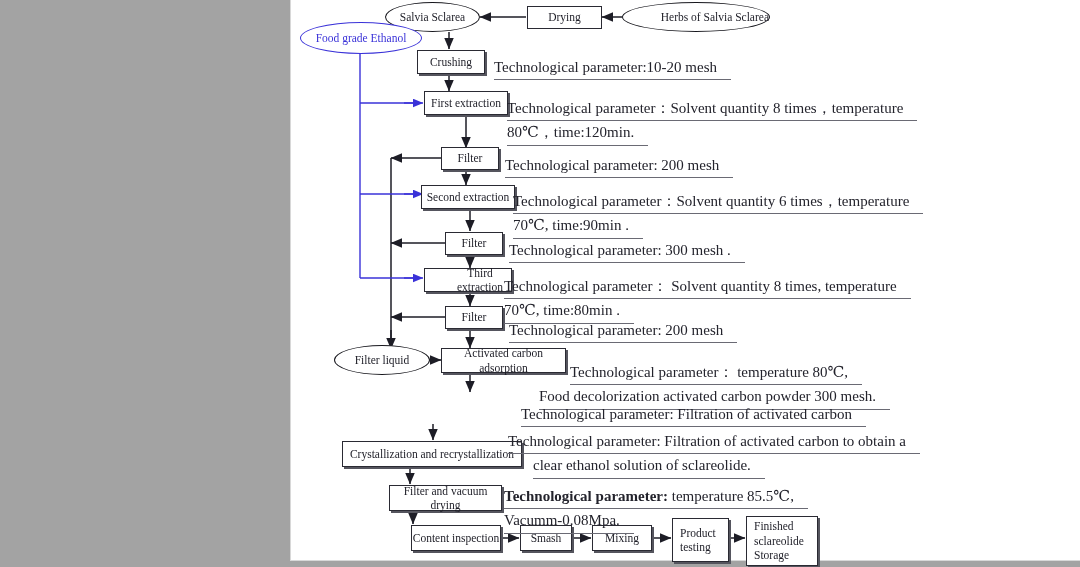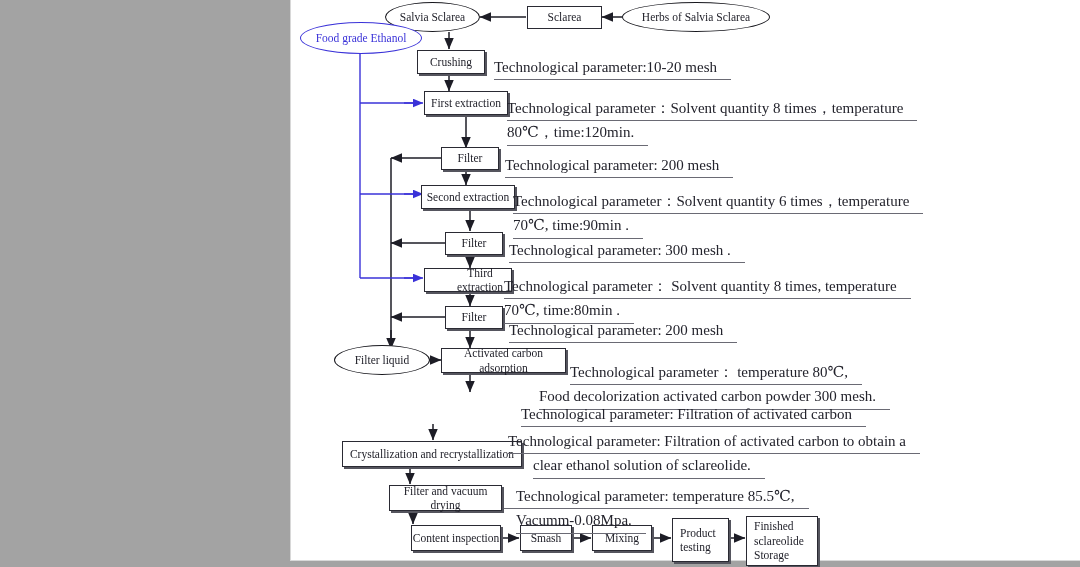--- a/index.html
+++ b/index.html
@@ -72,22 +72,21 @@
     line-height: 1.55;
     white-space: nowrap;
   }
   .note .ln {
     display: block;
     border-bottom: 0.9px solid #6a6a74;
     width: fit-content;
     padding-right: 14px;
   }
   .note.bold-lead .ln:first-child b {
-    font-weight: normal;
-    margin-left: 12px;
+    font-weight: bold;
   }
   .multiline {
     display: block;
     width: 100%;
   }
   .multiline span { display: block; }
 </style>
 </head>
 <body>
 
@@ -169,24 +168,24 @@
       <path d="M404,194 L423,194"></path>
       <path d="M404,278 L423,278"></path>
     </g>
   </svg>
 
   <div class="node ell" style="left:385px; top:2px; width:95px; height:30px;">
     <span>Salvia Sclarea</span>
   </div>
 
   <div class="node box" style="left:527px; top:6px; width:75px; height:23px;">
-    <span>Sclarea</span>
-  </div>
-
-  <div class="node ell" style="left:622px; top:2px; width:148px; height:30px;">
+    <span>Drying</span>
+  </div>
+
+  <div class="node ell" style="left:622px; top:2px; width:148px; height:30px;justify-content:flex-end;">
     <span>Herbs of Salvia Sclarea</span>
   </div>
 
   <div class="node ell ethanol" style="left:300px; top:22px; width:122px; height:32px;">
     <span>Food grade Ethanol</span>
   </div>
 
   <div class="node box shadowed" style="left:417px; top:50px; width:68px; height:24px;">
     <span>Crushing</span>
   </div>
@@ -299,16 +298,16 @@
     <span class="ln">Technological parameter: Filtration of activated carbon</span>
   </div>
 
   <div class="note" style="left:508px; top:430px;">
     <span class="ln">Technological parameter: Filtration of activated carbon to obtain a</span>
     <span class="ln" style="margin-left:25px;">clear ethanol solution of sclareolide.</span>
   </div>
 
   <div class="note bold-lead" style="left:504px; top:485px;">
     <span class="ln"><b>Technological parameter:</b><span> temperature 85.5℃,</span></span>
-    <span class="ln" style="margin-left:12px;">Vacumm-0.08Mpa.</span>
+    <span class="ln" style="">Vacumm-0.08Mpa.</span>
   </div>
 
 </div>
 
 </body></html>

